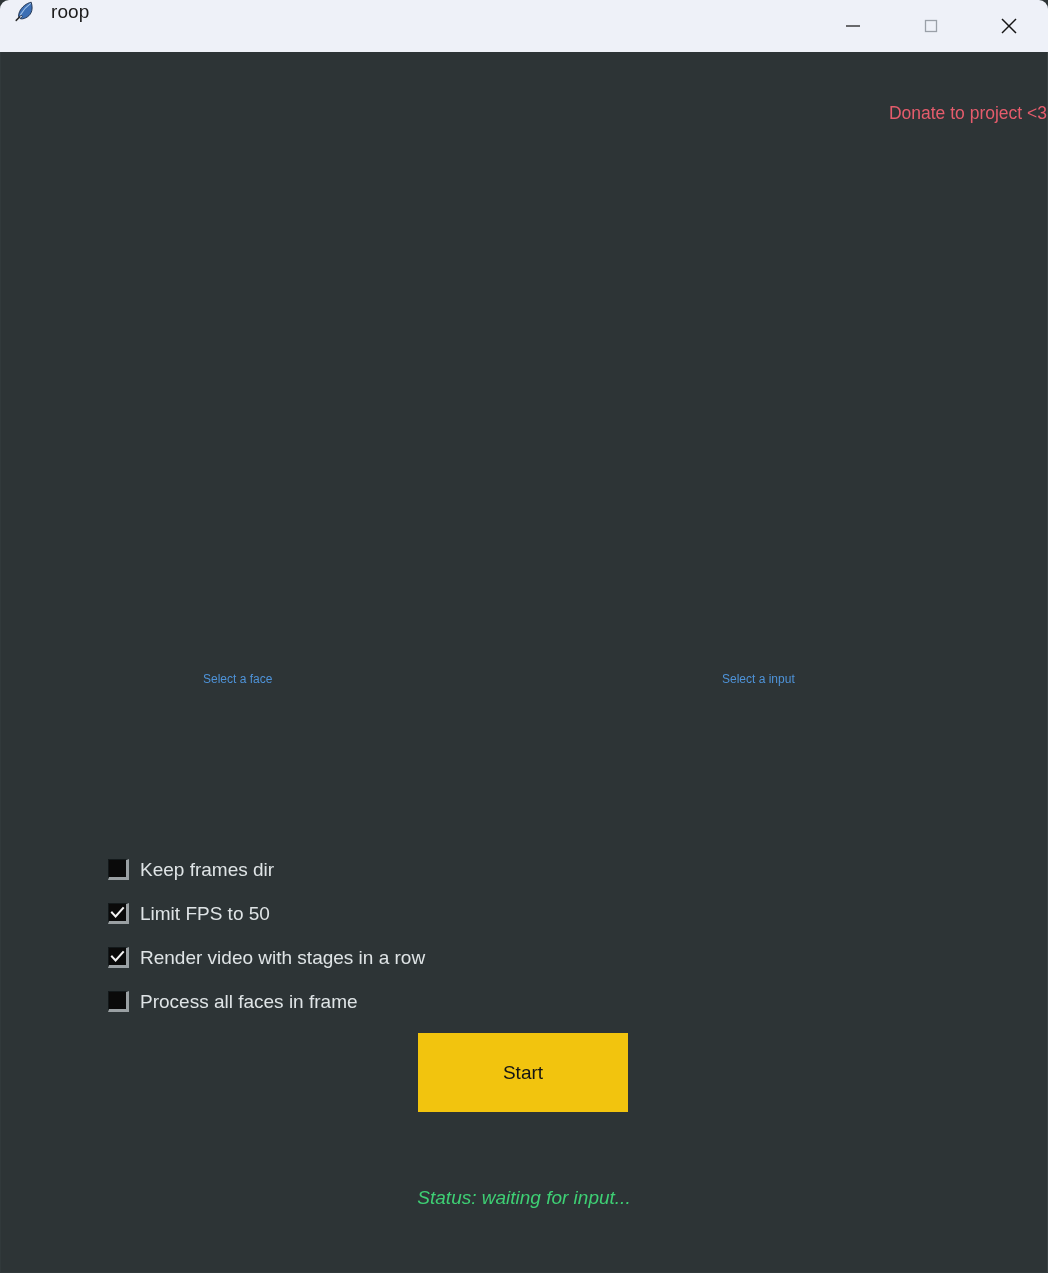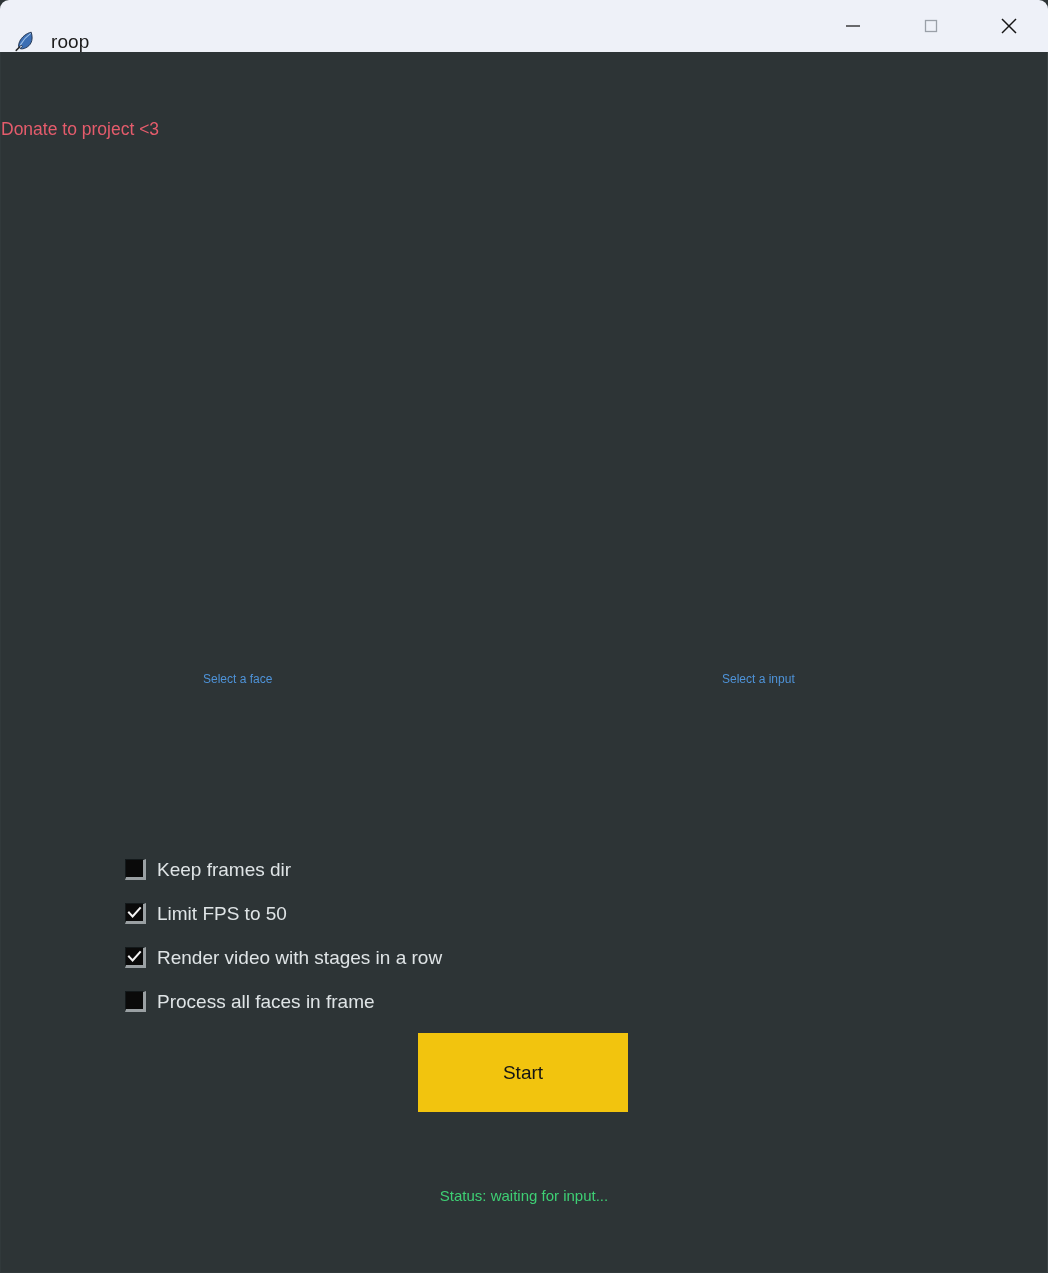--- a/index.html
+++ b/index.html
@@ -26,21 +26,21 @@
 
   
   #titlebar {
     position: absolute;
     left: 0;
     top: 0;
     width: 1048px;
     height: 52px;
     background: #eef1f8;
     display: flex;
-    align-items: flex-end;
+    align-items: flex-start;
     box-sizing: border-box;
     border-top-left-radius: 9px;
     border-top-right-radius: 9px;
     gap: 40px;
   }
   #titlebar-left {
     display: flex;
     align-items: center;
     padding-left: 13px;
     flex: 0 0 auto;
@@ -92,27 +92,26 @@
     border-left: 1px solid #31393b;
     border-right: 1px solid #3a4244;
     border-bottom: 1px solid #31393b;
   }
 
   #donate-link {
     position: absolute;
     left: 0;
     top: 51px;
     width: 1046px;
-    text-align: left;
+    text-align: right;
     font-size: 17.5px;
     color: #e55c6c;
     font-family: "Liberation Sans", sans-serif;
     cursor: pointer;
     white-space: nowrap;
-    margin-top: 16px;
   }
 
   
   #preview-face {
     position: absolute;
     left: 42px;
     top: 100px;
     width: 440px;
     height: 500px;
     background: transparent;
@@ -133,21 +132,21 @@
     font-family: "Liberation Sans", sans-serif;
     cursor: pointer;
     white-space: nowrap;
   }
   #select-face-label  { left: 202px; top: 620px; }
   #select-target-label{ left: 721px; top: 620px; }
 
   
   #options-list {
     position: absolute;
-    left: 124px;
+    left: 107px;
     top: 804px;
     width: 700px;
   }
   .option-row {
     display: flex;
     align-items: center;
     height: 27px;
     margin-bottom: 17px;
     cursor: pointer;
     width: fit-content;
@@ -198,24 +197,25 @@
     justify-content: center;
   }
 
   
   #status-text {
     position: absolute;
     left: 0;
     top: 1135px;
     width: 1046px;
     text-align: center;
-    font-size: 15px;
+    font-size: 19px;
     color: #3ecf74;
     font-family: "Liberation Sans", sans-serif;
     white-space: nowrap;
+    font-style: italic;
   }
 </style>
 </head>
 <body>
 
 <div id="app-window">
 
   <div id="titlebar">
     <div id="titlebar-left">
       <span id="app-icon">

